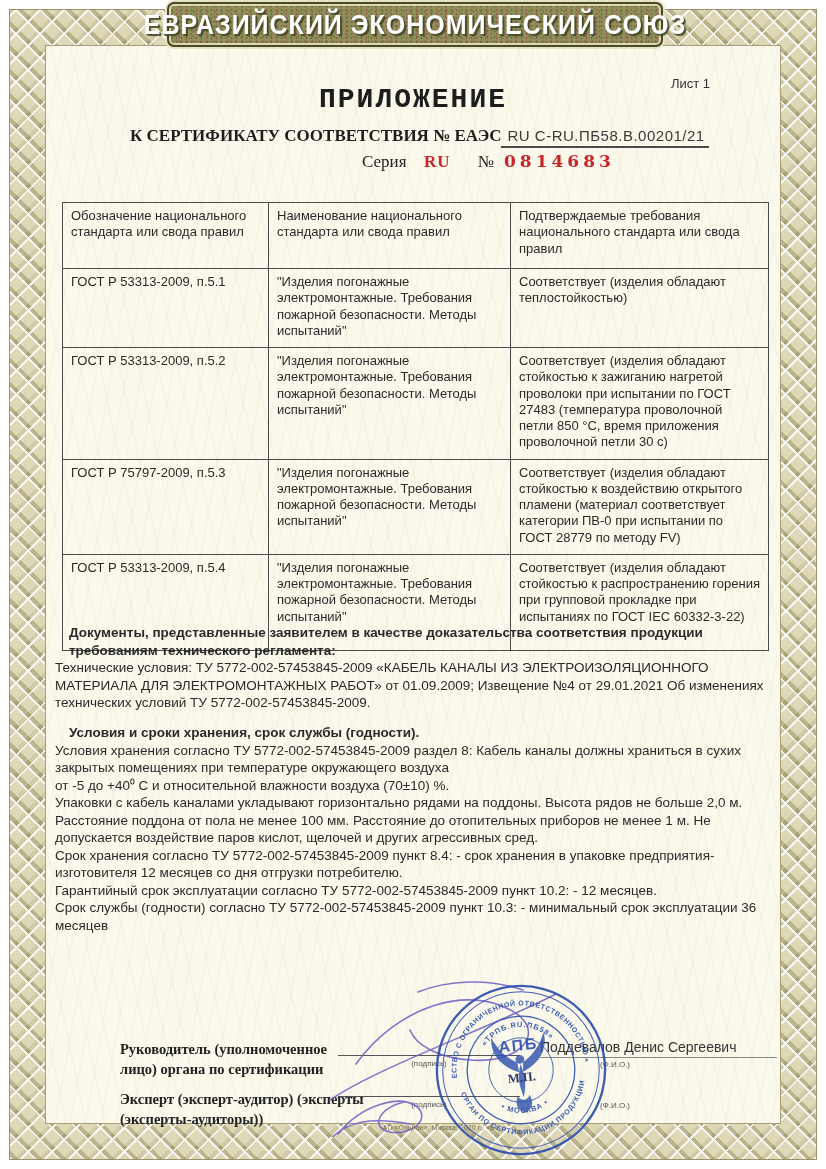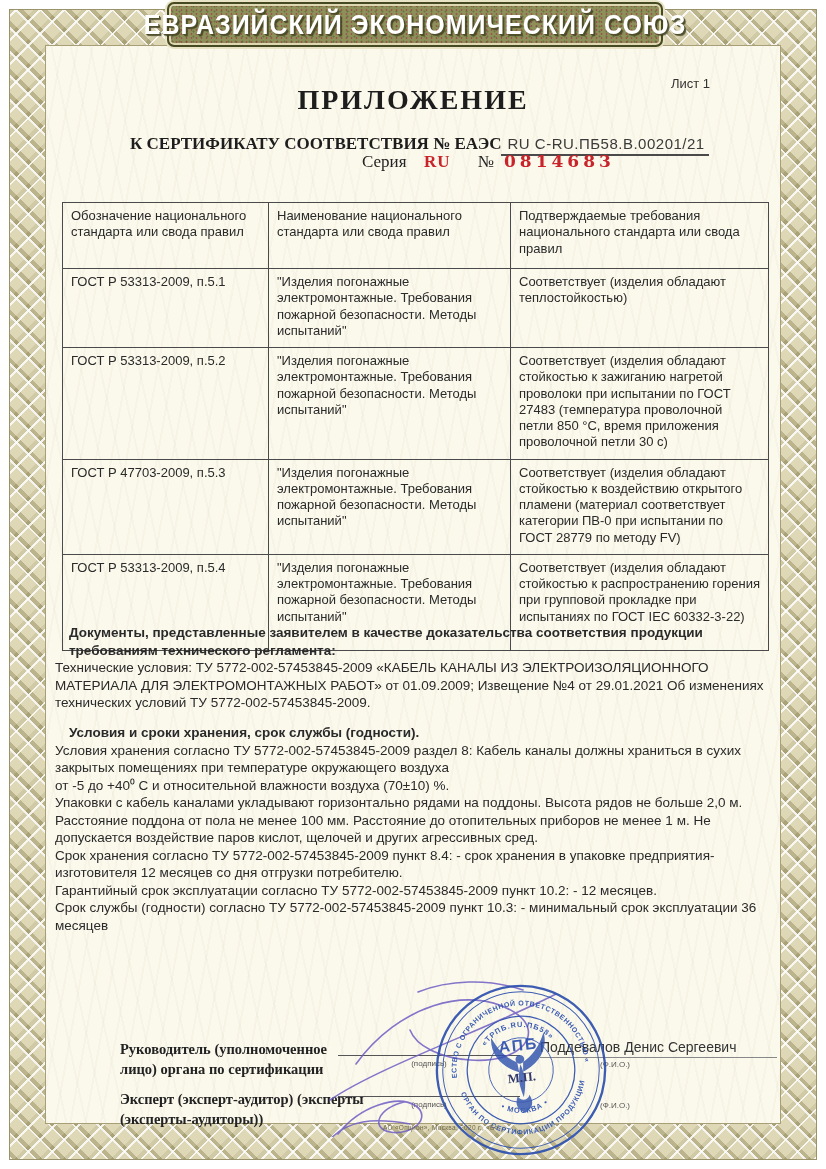--- a/index.html
+++ b/index.html
@@ -42,31 +42,30 @@
   }
   .banner-text {
     color:#ffffff; font-weight:bold; font-size:25px; letter-spacing:1px;
     font-family:"Liberation Sans", sans-serif; transform:scaleY(1.12);
     text-shadow:1px 1px 0 #50512b, 2px 2px 1px rgba(60,60,30,.85);
     white-space:nowrap;
   }
   .sheet-no { position:absolute; left:671px; top:76px; font-size:13px; color:#333; z-index:2; }
   .doc-title {
     position:absolute; left:0; right:0; top:84px; text-align:center;
-    font-family:Liberation Serif, serif; font-weight:bold; font-size:28px;
+    font-family:Liberation Mono, monospace; font-weight:bold; font-size:28px;
     letter-spacing:2px; color:#1d1d1d; z-index:2;
   }
   .subtitle-row {
     position:absolute; left:130px; top:126px; right:50px; z-index:2;
     display:flex; align-items:baseline; justify-content:flex-start;
   }
   .subtitle {
     font-family:"Liberation Serif", serif; font-weight:bold; font-size:17px; color:#1d1d1d;
     white-space:nowrap;
-    margin-top:8px;
   }
   .cert-number {
     font-size:15px; color:#3a3a3a; border-bottom:2px solid #4a4a4a;
     padding:0 4px 2px 6px; white-space:nowrap; letter-spacing:.5px;
   }
   .series-row { position:absolute; left:0; top:152px; width:826px; z-index:2; }
   .series-label {
     position:absolute; left:362px; top:0;
     font-family:"Liberation Serif", serif; font-size:17px; color:#222;
   }
@@ -185,21 +184,21 @@
         <td>ГОСТ Р 53313-2009, п.5.1</td>
         <td>"Изделия погонажные электромонтажные. Требования пожарной безопасности. Методы испытаний"</td>
         <td>Соответствует (изделия обладают теплостойкостью)</td>
       </tr>
       <tr class="r2">
         <td>ГОСТ Р 53313-2009, п.5.2</td>
         <td>"Изделия погонажные электромонтажные. Требования пожарной безопасности. Методы испытаний"</td>
         <td>Соответствует (изделия обладают стойкостью к зажиганию нагретой проволоки при испытании по ГОСТ 27483 (температура проволочной петли 850 °С, время приложения проволочной петли 30 с)</td>
       </tr>
       <tr class="r3">
-        <td>ГОСТ Р 47703-2009, п.5.3</td>
+        <td>ГОСТ Р 75797-2009, п.5.3</td>
         <td>"Изделия погонажные электромонтажные. Требования пожарной безопасности. Методы испытаний"</td>
         <td>Соответствует (изделия обладают стойкостью к воздействию открытого пламени (материал соответствует категории ПВ-0 при испытании по ГОСТ 28779 по методу FV)</td>
       </tr>
       <tr class="r4">
         <td>ГОСТ Р 53313-2009, п.5.4</td>
         <td>"Изделия погонажные электромонтажные. Требования пожарной безопасности. Методы испытаний"</td>
         <td>Соответствует (изделия обладают стойкостью к распространению горения при групповой прокладке при испытаниях по ГОСТ IEC 60332-3-22)</td>
       </tr>
     </tbody>
   </table>

